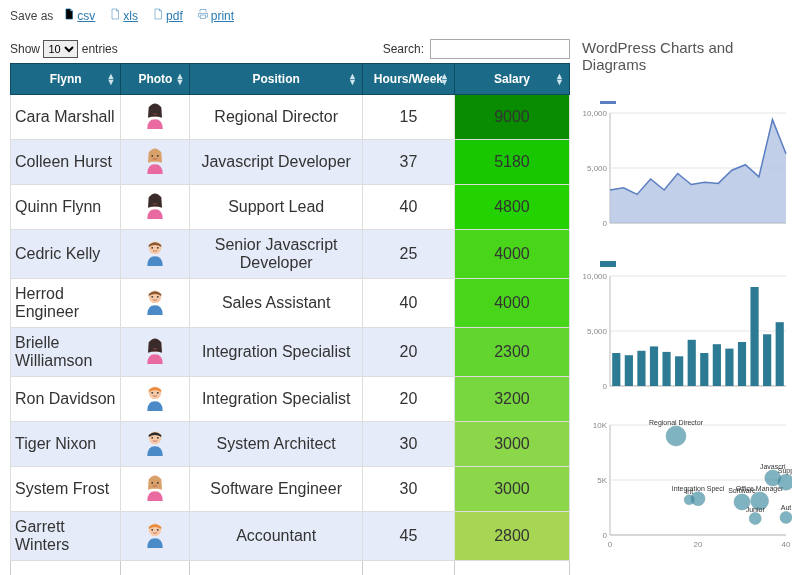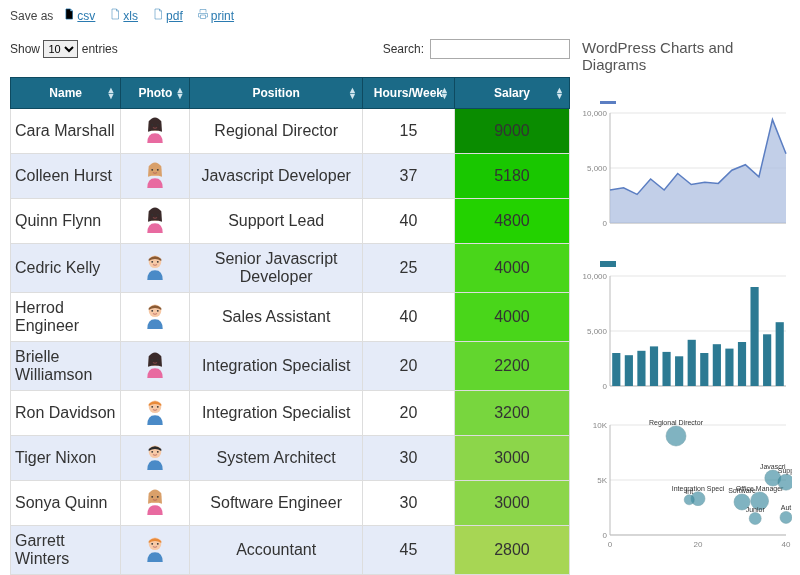--- a/index.html
+++ b/index.html
@@ -4,21 +4,21 @@
 <style>
 * { box-sizing: border-box; margin: 0; padding: 0; }
 body { font-family: Arial, sans-serif; font-size: 12px; color: #333; width: 800px; height: 575px; overflow: hidden; padding: 8px 10px; }
 .top-row { display: flex; align-items: center; gap: 6px; margin-bottom: 16px; }
 .save-as { color: #444; }
 .export-link { color: #2a7ab0; text-decoration: underline; cursor: pointer; margin: 0 4px; display: inline-flex; align-items: center; gap: 2px; }
 .export-link svg { width: 12px; height: 12px; }
 .main { display: flex; gap: 12px; }
 .left { flex: 0 0 560px; }
 .right { flex: 1; }
-.controls { display: flex; align-items: center; justify-content: space-between; margin-bottom: 18px; }
+.controls { display: flex; align-items: center; justify-content: space-between; margin-bottom: 4px; }
 .controls select { border: 1px solid #555; font-size: 11px; height: 18px; }
 .controls .search { display: flex; align-items: center; gap: 6px; }
 .controls .search input { border: 1px solid #aaa; height: 20px; width: 140px; padding: 2px 4px; }
 table { width: 100%; border-collapse: collapse; }
 thead th { background: #1b6a87; color: #fff; font-size: 12px; font-weight: bold; padding: 8px 4px; position: relative; border: 1px solid #0e4a60; }
 thead th .sort { position: absolute; right: 5px; top: 50%; transform: translateY(-50%); font-size: 9px; color: #cfe5ee; line-height: 6px; }
 tbody td { padding: 6px 4px; border: 1px solid #ddd; font-size: 16px; }
 tbody tr:nth-child(even) td.bg { background: #e5ebf8; }
 tbody tr:nth-child(odd) td.bg { background: #fff; }
 td.name { width: 96px; }
@@ -87,21 +87,21 @@
     </div>
     <div class="search">
       <span>Search:</span>
       <input type="text" value="" style="">
     </div>
   </div>
 
   <table>
     <thead>
       <tr>
-        <th><span>Name</span><span class="sort">▲<br>▼</span></th>
+        <th><span>Flynn</span><span class="sort">▲<br>▼</span></th>
         <th><span>Photo</span><span class="sort">▲<br>▼</span></th>
         <th><span>Position</span><span class="sort">▲<br>▼</span></th>
         <th><span>Hours/Week</span><span class="sort">▲<br>▼</span></th>
         <th><span>Salary</span><span class="sort">▲<br>▼</span></th>
       </tr>
     </thead>
     <tbody id="tbody">
           <tr>
     <td class="bg name">Cara Marshall</td>
     <td class="bg photo"><svg class="avatar" viewBox="0 0 40 40">
@@ -177,21 +177,21 @@
     <td class="bg photo"><svg class="avatar" viewBox="0 0 40 40">
     <circle cx="20" cy="14" r="9" fill="#f7c9a6"></circle>
     <path d="M11 9 Q20 -2 29 9 L30 24 Q20 20 10 24 Z" fill="#3a2a2a"></path>
     <circle cx="16" cy="14" r="1.3" fill="#333"></circle>
                 <circle cx="24" cy="14" r="1.3" fill="#333"></circle>
     <path d="M17 18 Q20 20 23 18" stroke="#a55" fill="none" stroke-width="1"></path>
     <path d="M9 40 Q9 26 20 26 Q31 26 31 40 Z" fill="#e86aa0"></path>
   </svg></td>
     <td class="bg pos">Integration Specialist</td>
     <td class="bg hw">20</td>
-    <td class="sal" style="background:#62d62e">2200</td>
+    <td class="sal" style="background:#62d62e">2300</td>
           </tr>
           <tr>
     <td class="bg name">Ron Davidson</td>
     <td class="bg photo"><svg class="avatar" viewBox="0 0 40 40">
     <circle cx="20" cy="14" r="9" fill="#f7c9a6"></circle>
     <path d="M11 10 Q20 2 29 10 L29 13 Q20 7 11 13 Z" fill="#e88a3a"></path>
     <circle cx="16" cy="14" r="1.3" fill="#333"></circle>
                 <circle cx="24" cy="14" r="1.3" fill="#333"></circle>
     <path d="M17 18 Q20 20 23 18" stroke="#a55" fill="none" stroke-width="1"></path>
     <path d="M9 40 Q9 26 20 26 Q31 26 31 40 Z" fill="#4a8ac7"></path>
@@ -208,21 +208,21 @@
     <circle cx="16" cy="14" r="1.3" fill="#333"></circle>
                 <circle cx="24" cy="14" r="1.3" fill="#333"></circle>
     <path d="M17 18 Q20 20 23 18" stroke="#a55" fill="none" stroke-width="1"></path>
     <path d="M9 40 Q9 26 20 26 Q31 26 31 40 Z" fill="#4a8ac7"></path>
   </svg></td>
     <td class="bg pos">System Architect</td>
     <td class="bg hw">30</td>
     <td class="sal" style="background:#8cd64a">3000</td>
           </tr>
           <tr>
-    <td class="bg name">Sonya Quinn</td>
+    <td class="bg name">System Frost</td>
     <td class="bg photo"><svg class="avatar" viewBox="0 0 40 40">
     <circle cx="20" cy="14" r="9" fill="#f7c9a6"></circle>
     <path d="M11 9 Q20 -2 29 9 L30 24 Q20 20 10 24 Z" fill="#d9a06a"></path>
     <circle cx="16" cy="14" r="1.3" fill="#333"></circle>
                 <circle cx="24" cy="14" r="1.3" fill="#333"></circle>
     <path d="M17 18 Q20 20 23 18" stroke="#a55" fill="none" stroke-width="1"></path>
     <path d="M9 40 Q9 26 20 26 Q31 26 31 40 Z" fill="#e86aa0"></path>
   </svg></td>
     <td class="bg pos">Software Engineer</td>
     <td class="bg hw">30</td>

